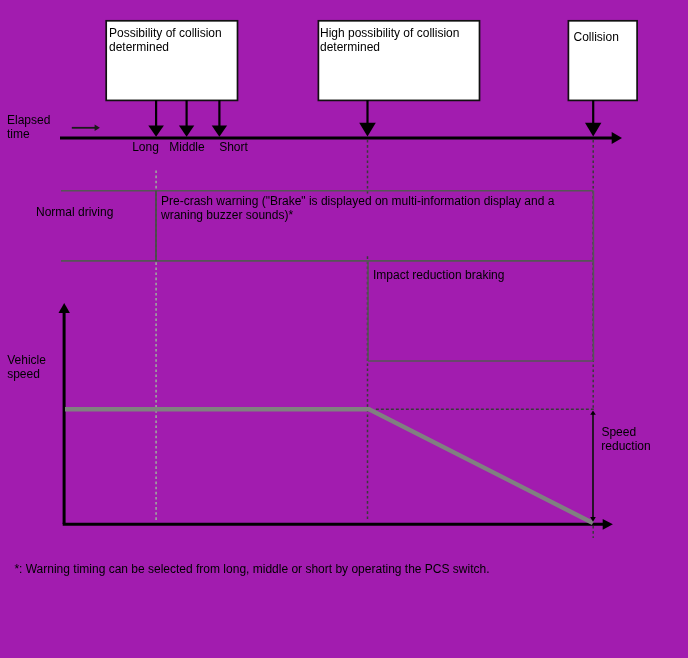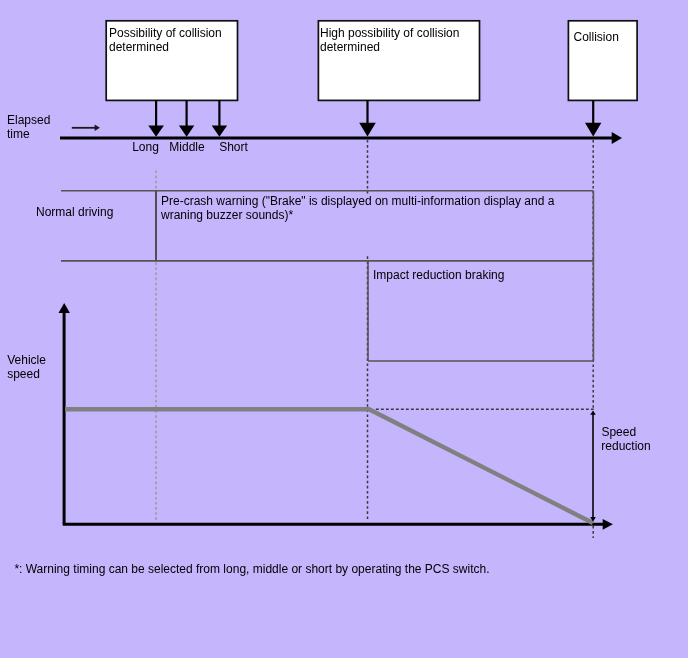--- a/index.html
+++ b/index.html
@@ -1,18 +1,18 @@
 <!DOCTYPE html>
 <html><head>
 <meta charset="utf-8">
 <title>PCS timing diagram</title>
 <style>
   html,body{margin:0;padding:0;background:#ffffff;}
   body{width:688px;height:658px;overflow:hidden;font-family:"Liberation Sans",sans-serif;}
-  #stage{position:relative;width:688px;height:658px;background:#c4b5fd;}
+  #stage{position:relative;width:688px;height:658px;background:#a21caf;}
   svg#diagram{position:absolute;left:0;top:0;width:688px;height:658px;display:block;}
   text{font-family:"Liberation Sans",sans-serif;font-size:12px;fill:#000;}
   .evt-box{fill:#fff;stroke:#111;stroke-width:1.7;}
   .tl-axis{stroke:#000;stroke-width:3;fill:none;}
   .tl-head{fill:#000;}
   .dir-arrow{stroke:#1a1a1a;stroke-width:1.8;fill:none;}
   .dir-head{fill:#1a1a1a;}
   .ev-stem{stroke:#000;stroke-width:2.2;fill:none;}
   .ev-head{fill:#000;}
   .dash-grey{stroke:#9e9e9e;stroke-width:1.7;fill:none;stroke-dasharray:2.6 2.5;}

